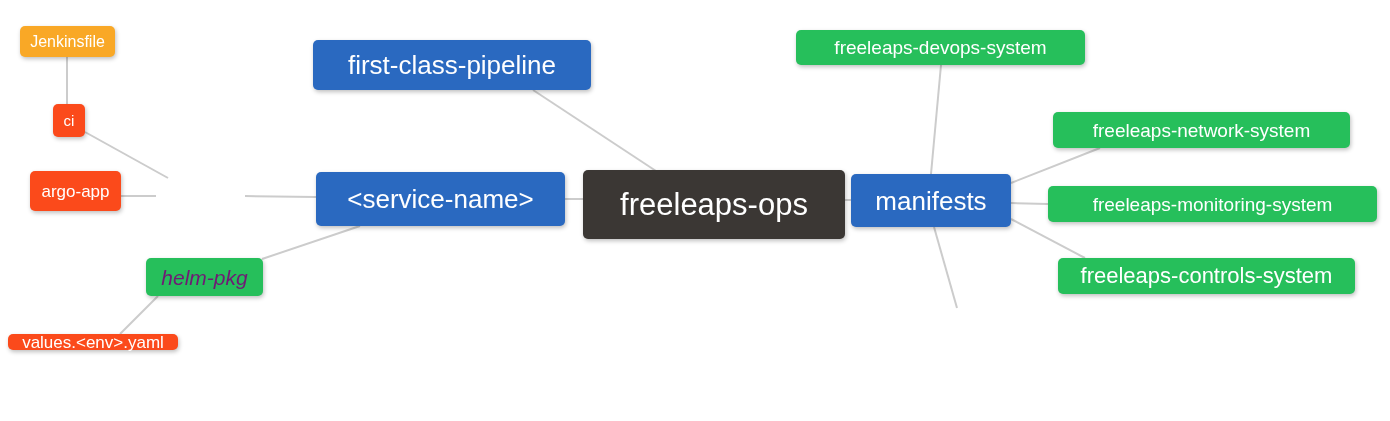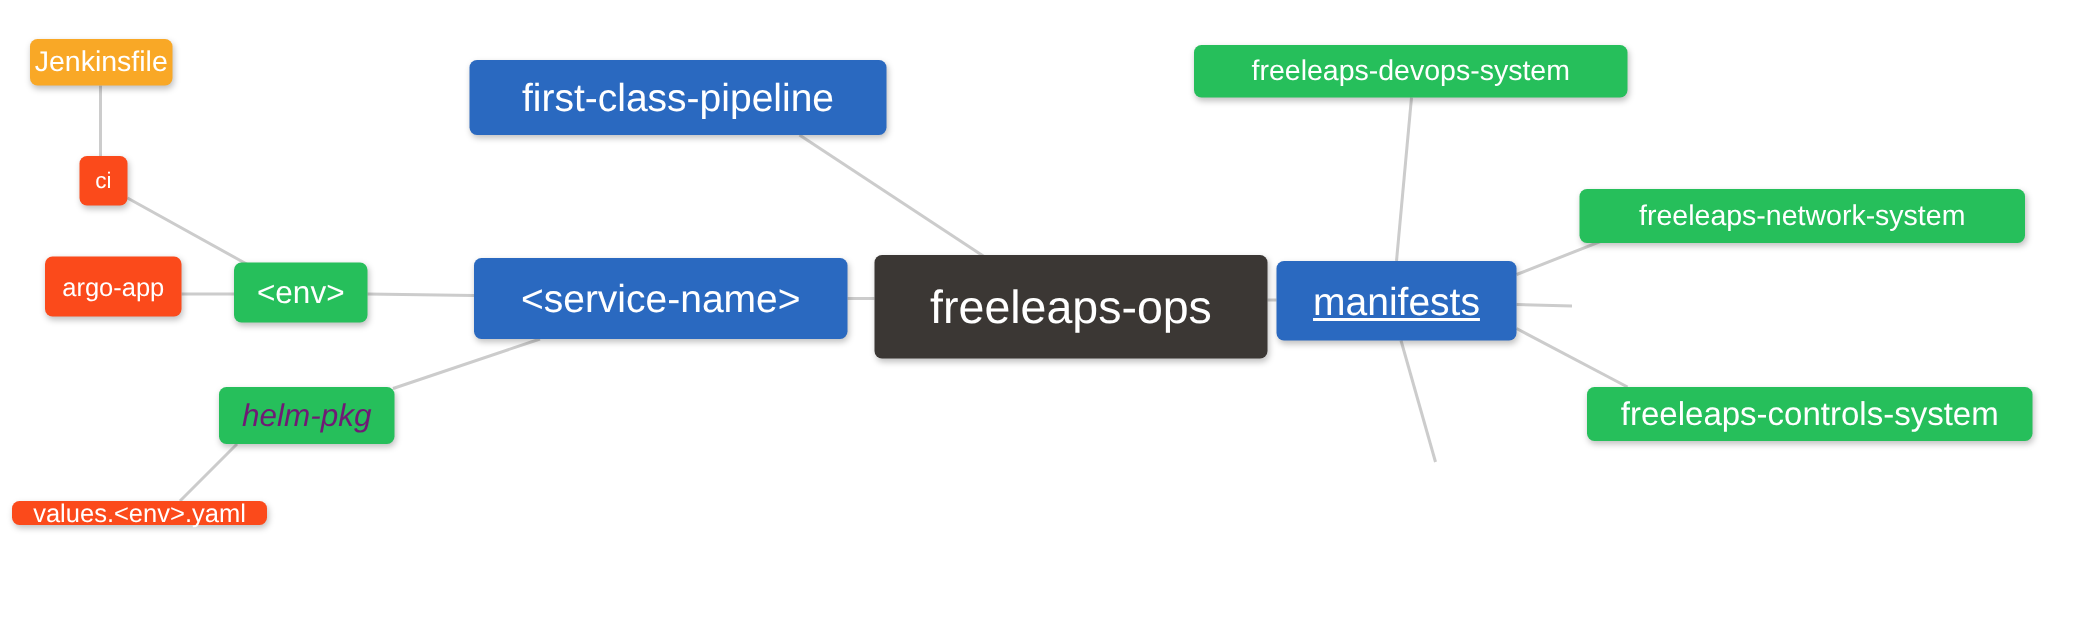--- a/index.html
+++ b/index.html
@@ -51,26 +51,26 @@
       <line x1="158" y1="296" x2="120" y2="334" stroke="#cccccc" stroke-width="2"></line>
       <line x1="533" y1="90" x2="656" y2="171" stroke="#cccccc" stroke-width="2"></line>
       <line x1="565" y1="199" x2="583" y2="199" stroke="#cccccc" stroke-width="2"></line>
       <line x1="845" y1="200" x2="851" y2="200" stroke="#cccccc" stroke-width="2"></line>
       <line x1="941" y1="65" x2="931" y2="174" stroke="#cccccc" stroke-width="2"></line>
       <line x1="1011" y1="183" x2="1100" y2="148" stroke="#cccccc" stroke-width="2"></line>
       <line x1="1011" y1="203" x2="1048" y2="204" stroke="#cccccc" stroke-width="2"></line>
       <line x1="1011" y1="219" x2="1085" y2="258" stroke="#cccccc" stroke-width="2"></line>
       <line x1="934" y1="227" x2="957" y2="308" stroke="#cccccc" stroke-width="2"></line>
     </svg>
-<div class="node" style="left: 20px; top: 26px; width: 95px; height: 31px; font-size: 19px; background: rgb(249, 168, 38); color: rgb(255, 255, 255);">Jenkinsfile</div>
+<div class="node" style="left: 20px; top: 26px; width: 95px; height: 31px; font-size: 16px; background: rgb(249, 168, 38); color: rgb(255, 255, 255);">Jenkinsfile</div>
     <div class="node" style="left: 53px; top: 104px; width: 32px; height: 33px; font-size: 15px; background: rgb(251, 74, 27); color: rgb(255, 255, 255);">ci</div>
     <div class="node" style="left: 30px; top: 171px; width: 91px; height: 40px; font-size: 17px; background: rgb(251, 74, 27); color: rgb(255, 255, 255);">argo-app</div>
-    <div class="node" style="left: 156px; top: 175px; width: 89px; height: 40px; font-size: 21px; background: rgb(38, 191, 91); color: rgb(255, 255, 255);">&lt;env&gt;</div>
     <div class="node" style="left: 313px; top: 40px; width: 278px; height: 50px; font-size: 26px; background: rgb(42, 105, 192); color: rgb(255, 255, 255);">first-class-pipeline</div>
     <div class="node" style="left: 316px; top: 172px; width: 249px; height: 54px; font-size: 26px; background: rgb(42, 105, 192); color: rgb(255, 255, 255);">&lt;service-name&gt;</div>
     <div class="node" style="left: 583px; top: 170px; width: 262px; height: 69px; font-size: 31px; background: rgb(59, 55, 52); color: rgb(255, 255, 255);">freeleaps-ops</div>
-    <div class="node" style="left: 851px; top: 174px; width: 160px; height: 53px; font-size: 26px; background: rgb(42, 105, 192); color: rgb(255, 255, 255); text-decoration: underline;">manifests</div>
+    <div class="node" style="left: 851px; top: 174px; width: 160px; height: 53px; font-size: 26px; background: rgb(42, 105, 192); color: rgb(255, 255, 255);">manifests</div>
     <div class="node" style="left: 796px; top: 30px; width: 289px; height: 35px; font-size: 19px; background: rgb(38, 191, 91); color: rgb(255, 255, 255);">freeleaps-devops-system</div>
-    <div class="node" style="left: 1053px; top: 126px; width: 297px; height: 36px; font-size: 19px; background: rgb(38, 191, 91); color: rgb(255, 255, 255);">freeleaps-network-system</div>
+    <div class="node" style="left: 1053px; top: 112px; width: 297px; height: 36px; font-size: 19px; background: rgb(38, 191, 91); color: rgb(255, 255, 255);">freeleaps-network-system</div>
+    <div class="node" style="left: 1048px; top: 186px; width: 329px; height: 36px; font-size: 19px; background: rgb(38, 191, 91); color: rgb(255, 255, 255);">freeleaps-monitoring-system</div>
     <div class="node" style="left: 1058px; top: 258px; width: 297px; height: 36px; font-size: 22px; background: rgb(38, 191, 91); color: rgb(255, 255, 255);">freeleaps-controls-system</div>
     <div class="node" style="left: 146px; top: 258px; width: 117px; height: 38px; font-size: 21px; background: rgb(38, 191, 91); color: #701a75; font-style: italic;">helm-pkg</div>
     <div class="node" style="left: 8px; top: 334px; width: 170px; height: 16px; font-size: 17px; background: rgb(251, 74, 27); color: rgb(255, 255, 255);">values.&lt;env&gt;.yaml</div>
   </div>
 
 </body></html>

